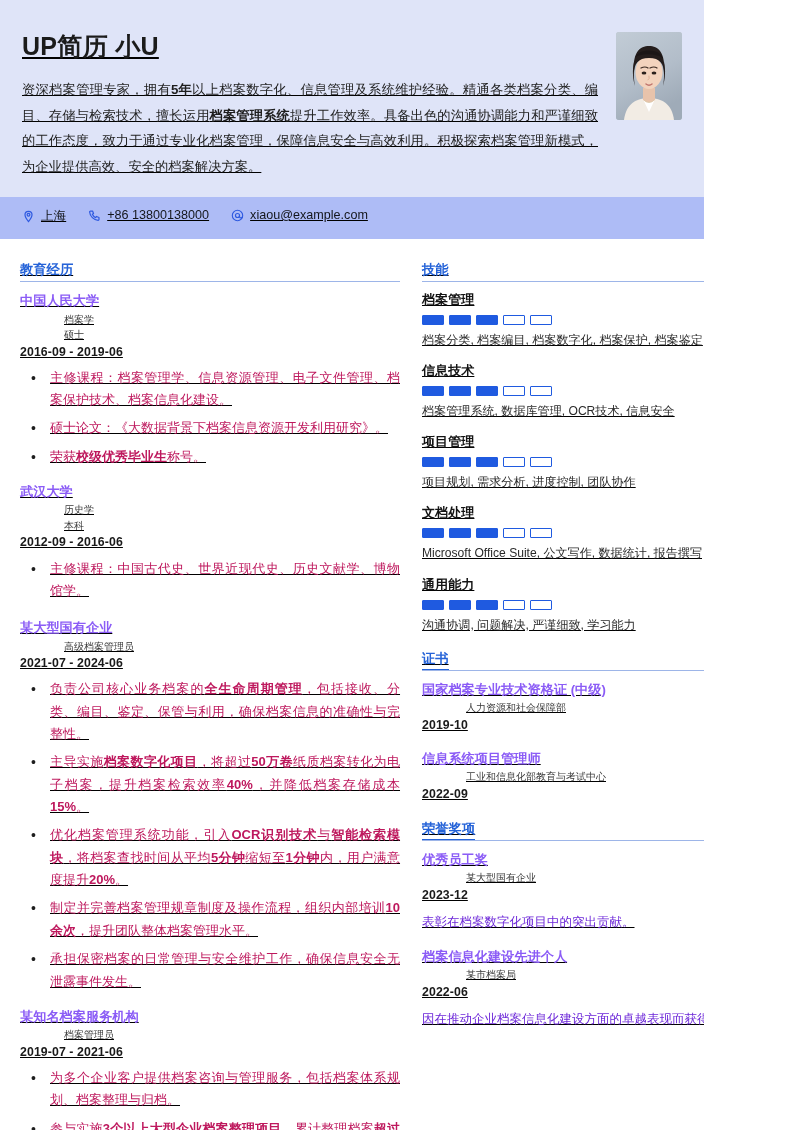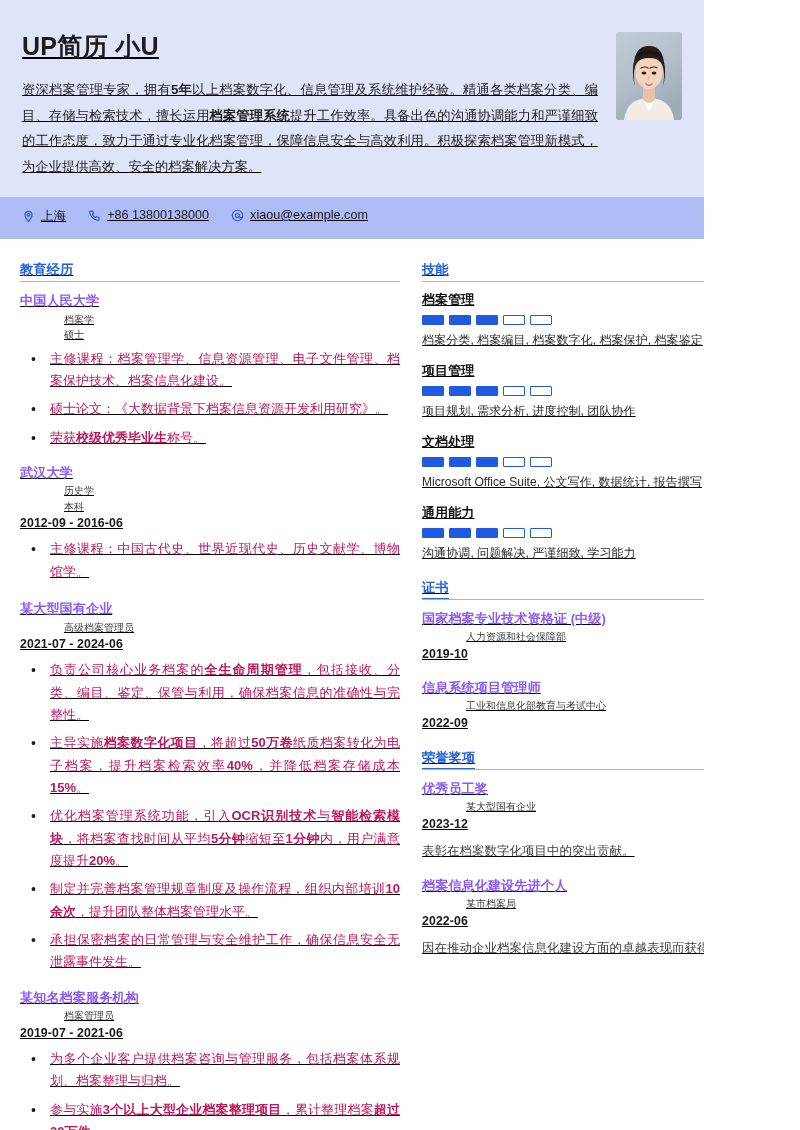--- a/index.html
+++ b/index.html
@@ -165,21 +165,21 @@
   }
   .pip.on { background: #1f5ae0; }
   .skill-kw {
     font-size: 12.1px;
     color: #2a2a2a;
     line-height: 1.5;
   }
 
   .cert-desc, .award-desc {
     font-size: 12.5px;
-    color: #404040;
+    color: #6d28d9;
     line-height: 1.7;
     margin-top: 7px;
   }
 </style>
 </head>
 <body>
 
 <div class="page">
 
   <div class="header">
@@ -265,20 +265,21 @@
       <div class="section">
         <div class="section-title">
           <span>教育经历</span>
           <span class="tl-under" style="width: 53.1875px;"></span>
         </div>
         <div>
             <div class="entry">
               <div class="org">中国人民大学</div>
               <div class="role">档案学</div>
               <div class="role">硕士</div>
+              <div class="date">2016-09 - 2019-06</div>
               <ul class="bullets">
                 <li><span>主修课程：档案管理学、信息资源管理、电子文件管理、档案保护技术、档案信息化建设。</span></li>
                 <li><span>硕士论文：《大数据背景下档案信息资源开发利用研究》。</span></li>
                 <li><span>荣获</span><b>校级优秀毕业生</b><span>称号。</span></li>
               </ul>
             </div>
             <div class="entry">
               <div class="org">武汉大学</div>
               <div class="role">历史学</div>
               <div class="role">本科</div>
@@ -331,20 +332,31 @@
               <div class="skill-bars">
                 <span class="pip on"></span>
                 <span class="pip on"></span>
                 <span class="pip on"></span>
                 <span class="pip"></span>
                 <span class="pip"></span>
               </div>
               <div class="skill-kw">档案分类, 档案编目, 档案数字化, 档案保护, 档案鉴定</div>
             </div>
             <div class="skill">
+              <div class="skill-name">信息技术</div>
+              <div class="skill-bars">
+                <span class="pip on"></span>
+                <span class="pip on"></span>
+                <span class="pip on"></span>
+                <span class="pip"></span>
+                <span class="pip"></span>
+              </div>
+              <div class="skill-kw">档案管理系统, 数据库管理, OCR技术, 信息安全</div>
+            </div>
+            <div class="skill">
               <div class="skill-name">项目管理</div>
               <div class="skill-bars">
                 <span class="pip on"></span>
                 <span class="pip on"></span>
                 <span class="pip on"></span>
                 <span class="pip"></span>
                 <span class="pip"></span>
               </div>
               <div class="skill-kw">项目规划, 需求分析, 进度控制, 团队协作</div>
             </div>

